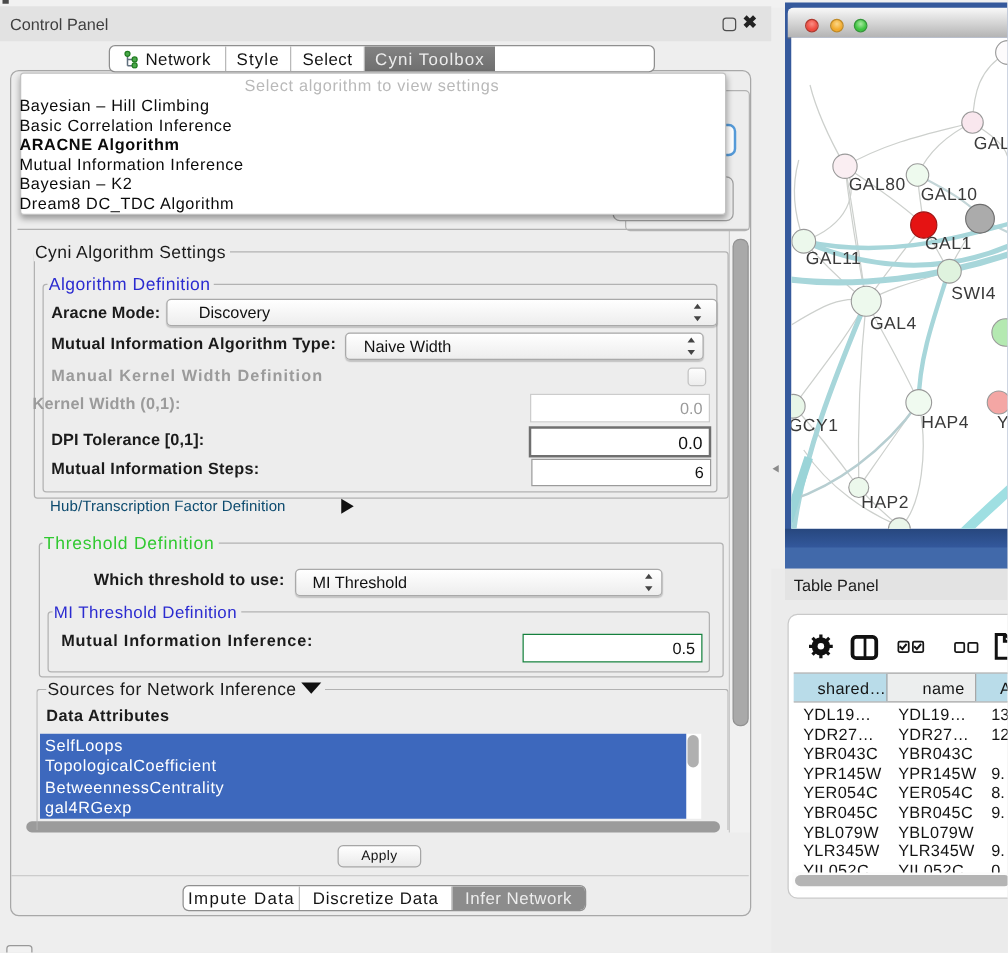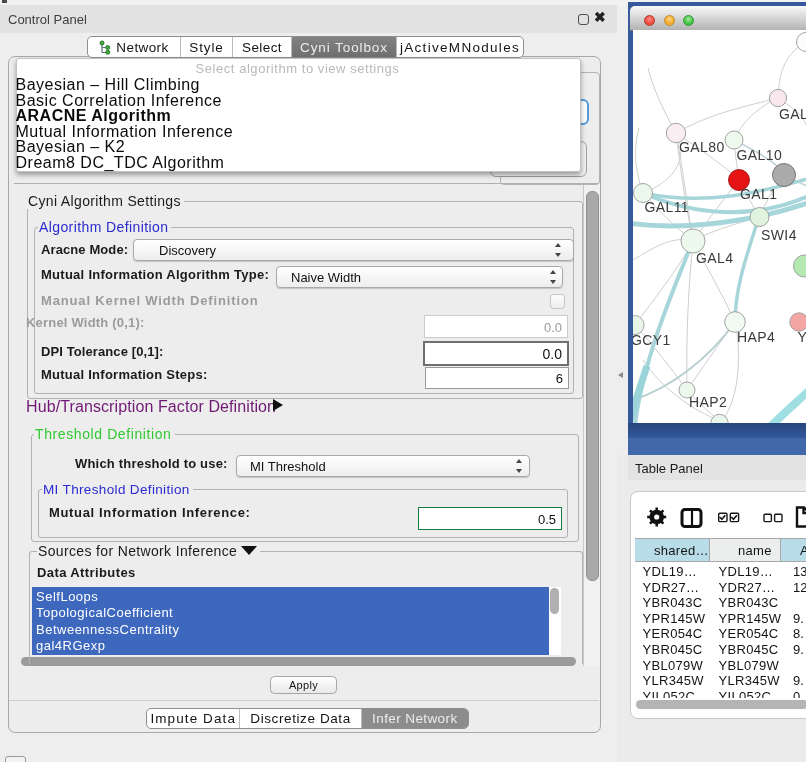--- a/index.html
+++ b/index.html
@@ -36,21 +36,20 @@
         <path d="M3,4 V12.5 M3,7.5 H8 M3,12.5 H8" stroke="#5f6f7d" stroke-width="1.2" fill="none"></path>
         <g fill="#4aa84a" stroke="#217d21" stroke-width="1">
           <circle cx="3" cy="3" r="2"></circle>
           <circle cx="8.7" cy="7.5" r="2"></circle>
           <circle cx="8.7" cy="12.3" r="2"></circle>
         </g>
       </svg>Network</div>
  <div style="width:51px;letter-spacing:0.9px">Style</div>
  <div style="width:58px">Select</div>
  <div class="sel" style="width:104px;letter-spacing:0.9px">Cyni Toolbox</div>
- <div style="width:126px;letter-spacing:1.3px">jActiveMNodules</div>
 </div>
 
 <div class="abs" style="left:14px;top:183px;width:585px;height:1px;background:#b0b0b0"></div>
 <div class="abs" style="left:583px;top:184px;width:16px;height:482px;background:#f1f1f1;border-left:1px solid #c9c9c9"></div>
 <div class="abs" style="left:586px;top:191px;width:11px;height:388px;background:#a9a9a9;border:1px solid #919191;border-radius:6px"></div>
 <div class="abs" style="left:21px;top:657px;width:555px;height:9px;background:#9b9b9b;border-radius:5px"></div>
 
 <div class="grp" style="left:27px;top:201px;width:554px;height:196px"></div>
 <div class="glab" style="left:27px;top:194px;color:#1b1b1b">Cyni Algorithm Settings</div>
 
@@ -76,21 +75,21 @@
   </div>
 <div class="lbl" style="left:41px;top:345px;letter-spacing:0.1px">DPI Tolerance [0,1]:</div>
 <div class="fld" style="left:423px;top:341px;width:142px;height:21px;border:2px solid #6f6f6f;font-size:14px">
     <span>0.0</span>
   </div>
 <div class="lbl" style="left:41px;top:368px;letter-spacing:0.25px">Mutual Information Steps:</div>
 <div class="fld" style="left:425px;top:367px;width:142px;height:20px;border:1px solid #9b9b9b">
     <span>6</span>
   </div>
 
-<div class="abs" style="left:26px;top:398px;font-size:16px;color:#701a75;letter-spacing:0.1px;white-space:nowrap">Hub/Transcription Factor Definition</div>
+<div class="abs" style="left:40px;top:398px;font-size:12px;color:#0c4a6e;letter-spacing:0.1px;white-space:nowrap">Hub/Transcription Factor Definition</div>
 <div class="abs" style="left:273px;top:399px;width:0;height:0;border-top:6.5px solid transparent;border-bottom:6.5px solid transparent;border-left:10px solid #111"></div>
 
 <div class="grp" style="left:31px;top:434px;width:546px;height:106px"></div>
 <div class="glab" style="left:34px;top:427px;color:#30c930;letter-spacing:0.6px">Threshold Definition</div>
 <div class="lbl" style="left:75px;top:457px">Which threshold to use:</div>
 <div class="combo" style="left:236px;top:455px;width:292px;height:20px">
     <span class="t" style="left:13px">MI Threshold</span>
     <span class="arrU" style="right:7px;top:3px"></span>
     <span class="arrD" style="right:7px;bottom:3px"></span>
   </div>
@@ -118,21 +117,21 @@
  <div class="sel" style="width:107px;background:#8c8c8c">Infer Network</div>
 </div>
 <div class="abs" style="left:5px;top:756px;width:19px;height:8px;background:#f2f2f2;border:1px solid #999;border-radius:3px"></div>
 
 <div class="abs" style="left:500px;top:72px;width:98px;height:111px;border:1px solid #b2b2b2;border-radius:4px"></div>
 <div class="abs" style="left:500px;top:99px;width:85px;height:22px;background:#fff;border:2.5px solid #559ad8;border-radius:6px"></div>
 <div class="abs" style="left:490px;top:141px;width:95px;height:34px;background:#efefef;border:1.5px solid #a0a0a0;border-radius:6px"></div>
 
 <div class="abs" style="left:16px;top:58px;width:563px;height:112px;background:#fff;border:1px solid #c2c2c2;border-radius:3px;box-shadow:0 3px 5px rgba(0,0,0,0.35);z-index:10"></div>
 <div class="abs" style="left:16px;top:61px;width:563px;text-align:center;font-size:13px;letter-spacing:0.55px;color:#b9b9b9;z-index:11">Select algorithm to view settings</div>
-<div class="abs" style="left:15.5px;top:77px;font-size:16px;color:#0a0a0a;line-height:15.5px;letter-spacing:0.5px;z-index:11">Bayesian – Hill Climbing<br>Basic Correlation Inference<br><b>ARACNE Algorithm</b><br>Mutual Information Inference<br>Bayesian – K2<br>Dream8 DC_TDC Algorithm</div>
+<div class="abs" style="left:15.5px;top:77px;font-size:13px;color:#0a0a0a;line-height:15.5px;letter-spacing:0.5px;z-index:11">Bayesian – Hill Climbing<br>Basic Correlation Inference<br><b>ARACNE Algorithm</b><br>Mutual Information Inference<br>Bayesian – K2<br>Dream8 DC_TDC Algorithm</div>
 
 <div class="abs" style="left:618px;top:372px;width:0;height:0;border-top:3.5px solid transparent;border-bottom:3.5px solid transparent;border-right:5px solid #8a8a8a"></div>
 
 <div class="abs" style="left:628px;top:2px;width:178px;height:453px;background:#35599c"></div>
 <div class="abs" style="left:630px;top:6px;width:176px;height:24px;background:linear-gradient(#f9f9f9,#b3b3b3);border-bottom:1px solid #6e6e6e;border-top-left-radius:5px"></div>
 <div class="abs" style="left:644px;top:15px;width:11px;height:11px;border-radius:50%;background:radial-gradient(circle at 50% 35%,#fb8d83,#ee4b40 60%);border:1px solid #b0392f;box-sizing:border-box"></div>
 <div class="abs" style="left:663.5px;top:15px;width:11px;height:11px;border-radius:50%;background:radial-gradient(circle at 50% 35%,#fbd788,#f2ab2d 60%);border:1px solid #c08a27;box-sizing:border-box"></div>
 <div class="abs" style="left:683px;top:15px;width:11px;height:11px;border-radius:50%;background:radial-gradient(circle at 50% 35%,#a8e9a0,#3fc441 60%);border:1px solid #35963a;box-sizing:border-box"></div>
 <div class="abs" style="left:628px;top:423px;width:178px;height:15px;background:linear-gradient(#27477e,#33589c)"></div>
 <div class="abs" style="left:628px;top:438px;width:178px;height:17px;background:#4169aa"></div>

